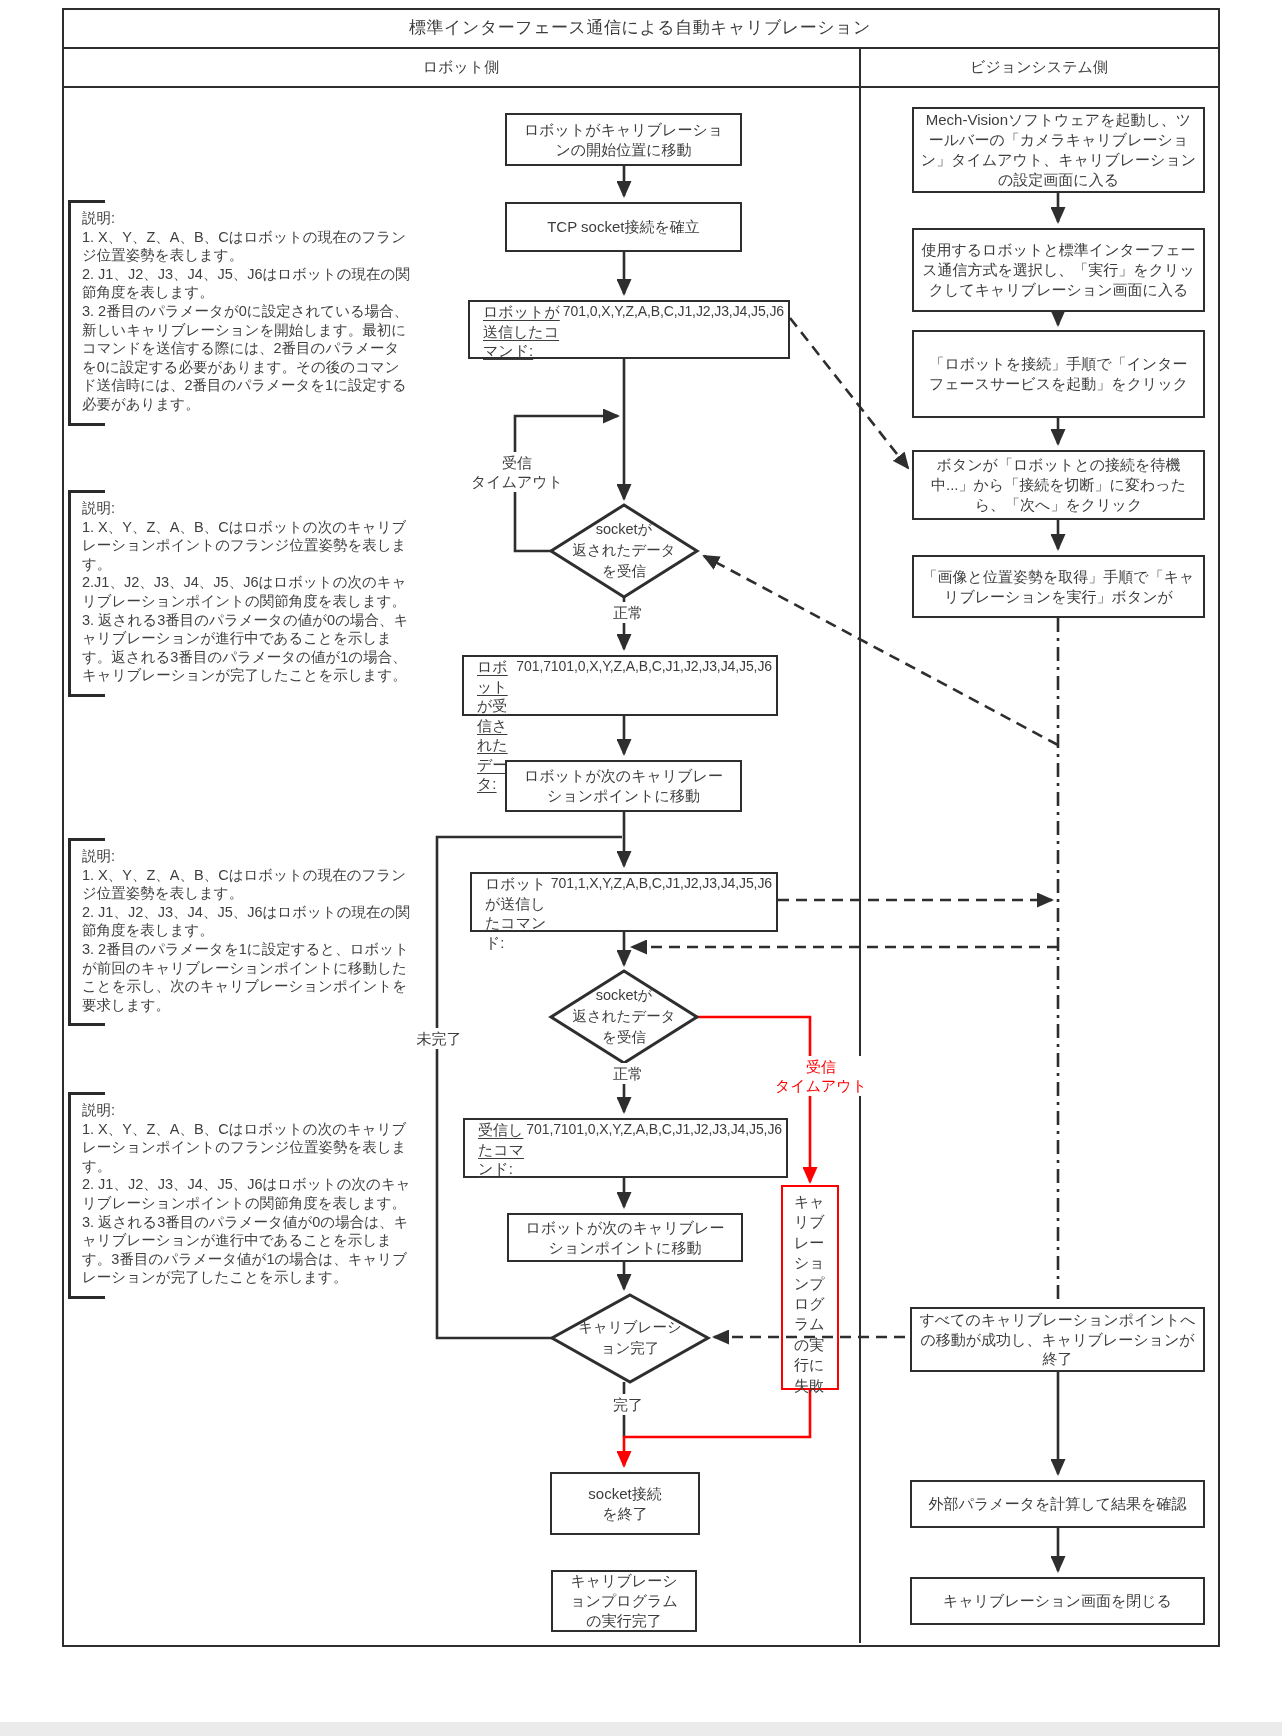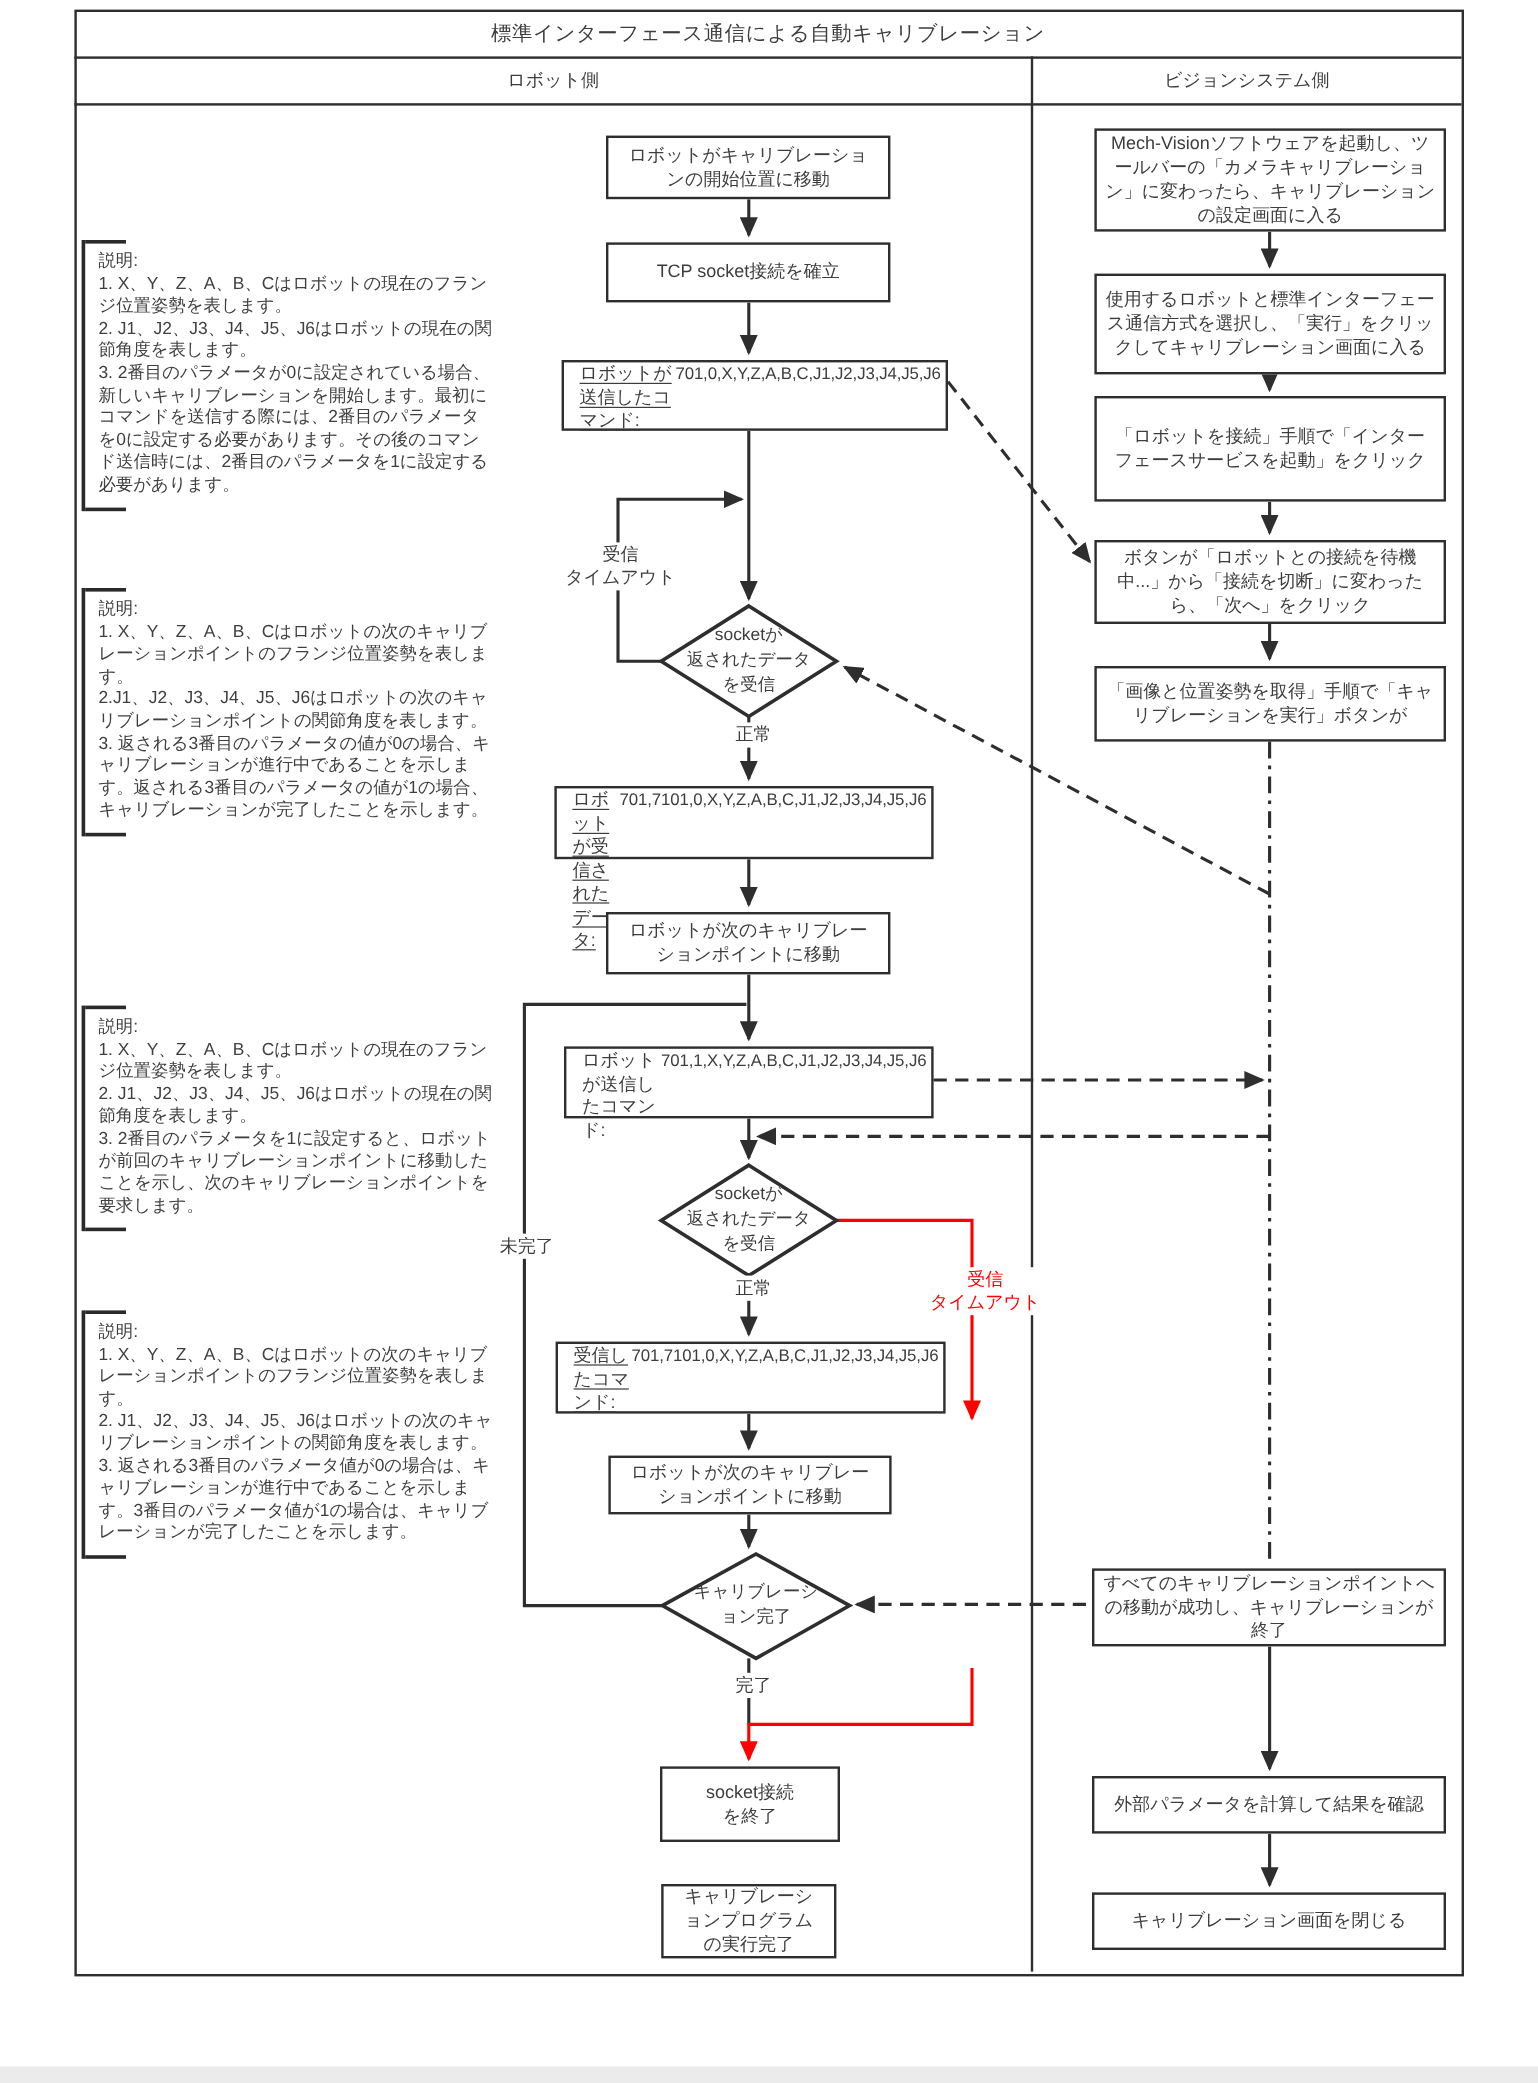--- a/index.html
+++ b/index.html
@@ -149,28 +149,31 @@
     <span class="t u">受信したコマンド:</span>
     <span class="v">701,7101,0,X,Y,Z,A,B,C,J1,J2,J3,J4,J5,J6</span>
   </div>
 
   <div class="fbox pre" style="left:507px;top:1213px;width:236px;height:49px;">ロボットが次のキャリブレー
 ションポイントに移動</div>
 
   <div class="diatext pre" style="left:560px;top:1317px;width:140px;">キャリブレーシ
 ョン完了</div>
 
+  <div class="failbox" style="left:781px;top:1185px;width:58px;height:205px;">
+    <div class="inner">キャリブレーションプログラムの実行に失敗</div>
+  </div>
 
   <div class="fbox pre" style="left:550px;top:1472px;width:150px;height:63px;">socket接続
 を終了</div>
   <div class="fbox pre" style="left:551px;top:1570px;width:146px;height:62px;">キャリブレーシ
 ョンプログラム
 の実行完了</div>
 
-  <div class="fbox" style="left:912px;top:107px;width:293px;height:86px;padding:2px 6px;">Mech-Visionソフトウェアを起動し、ツールバーの「カメラキャリブレーション」に変わったら、キャリブレーションの設定画面に入る</div>
+  <div class="fbox" style="left:912px;top:107px;width:293px;height:86px;padding:2px 6px;">Mech-Visionソフトウェアを起動し、ツールバーの「カメラキャリブレーション」タイムアウト、キャリブレーションの設定画面に入る</div>
   <div class="fbox" style="left:912px;top:228px;width:293px;height:84px;padding:2px 6px;">使用するロボットと標準インターフェース通信方式を選択し、「実行」をクリックしてキャリブレーション画面に入る</div>
   <div class="fbox" style="left:912px;top:330px;width:293px;height:88px;padding:18px 14px;">「ロボットを接続」手順で「インターフェースサービスを起動」をクリック</div>
   <div class="fbox" style="left:912px;top:450px;width:293px;height:70px;padding:2px 6px;">ボタンが「ロボットとの接続を待機中...」から「接続を切断」に変わったら、「次へ」をクリック</div>
   <div class="fbox" style="left:912px;top:555px;width:293px;height:63px;padding:2px 6px;">「画像と位置姿勢を取得」手順で「キャリブレーションを実行」ボタンが</div>
   <div class="fbox" style="left:910px;top:1307px;width:295px;height:65px;padding:2px 6px;">すべてのキャリブレーションポイントへの移動が成功し、キャリブレーションが終了</div>
   <div class="fbox" style="left:910px;top:1480px;width:295px;height:48px;">外部パラメータを計算して結果を確認</div>
   <div class="fbox" style="left:910px;top:1577px;width:295px;height:48px;">キャリブレーション画面を閉じる</div>
 
   <div class="lbl pre" style="left:452px;top:452px;width:126px;">受信
 タイムアウト</div>

